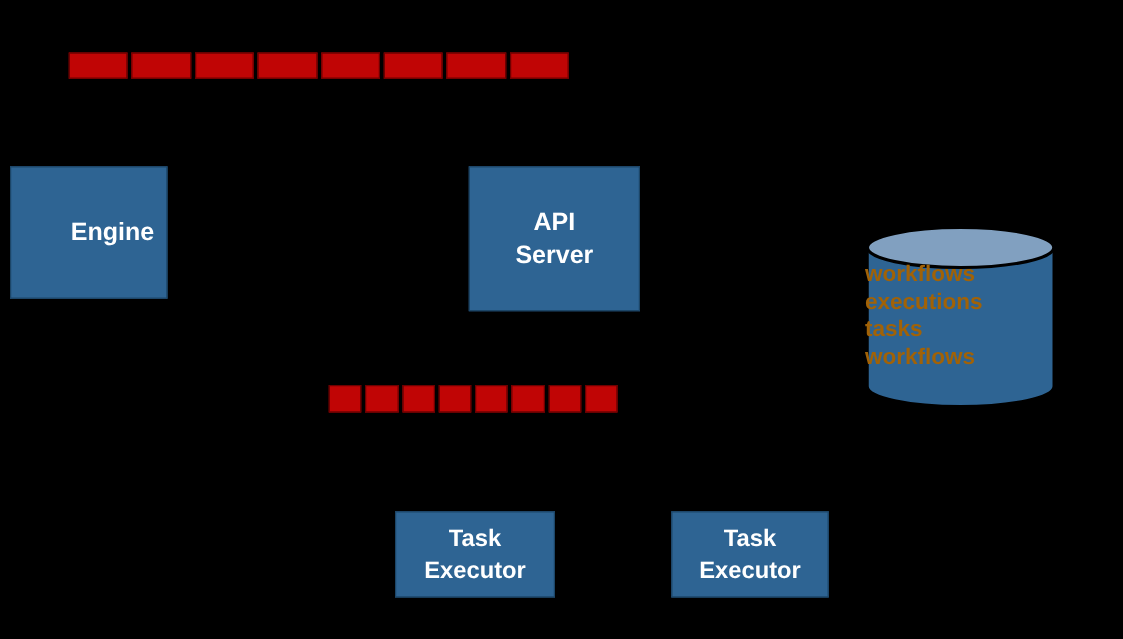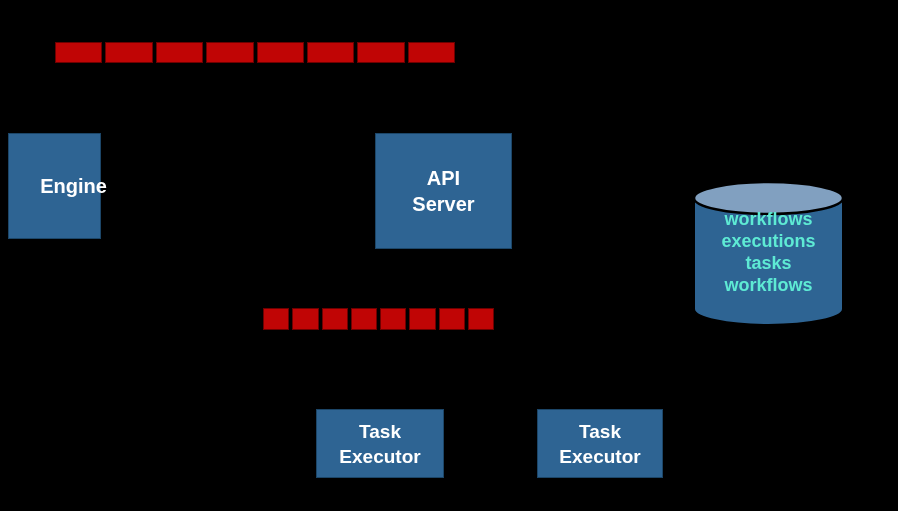--- a/index.html
+++ b/index.html
@@ -38,42 +38,41 @@
     display: flex;
     align-items: center;
     justify-content: center;
     text-align: center;
     color: #ffffff;
     font-weight: bold;
     font-size: 20px;
     line-height: 26px;
     white-space: pre-line;
   }
-  #box-engine        { left: 8px;   top: 133px; width: 93px; height: 106px; padding-left: 38px; }
+  #box-engine        { left: 8px;   top: 133px; width: 126px; height: 106px; padding-left: 38px; }
   #box-scheduler     { left: 210px; top: 133px; width: 148px; height: 106px; }
   #box-api-server    { left: 375px; top: 133px; width: 137px; height: 116px; }
   #box-task-exec-1   { left: 316px; top: 409px; width: 128px; height: 69px; font-size: 19px; line-height: 25px; }
   #box-task-exec-2   { left: 537px; top: 409px; width: 126px; height: 69px; font-size: 19px; line-height: 25px; }
 
   
   #datastore {
     position: absolute;
     left: 692px;
     top: 179px;
     width: 153px;
     height: 150px;
   }
   #datastore svg { position: absolute; left: 0; top: 0; }
   #datastore .labels {
     position: absolute;
     left: 0;
     top: 29px;
     width: 153px;
-    text-align: center;
-    color: #5eead4;
+    color: #a16207;
     font-weight: bold;
     font-size: 18px;
     line-height: 22px;
   }
   #datastore .labels span { display: block; }
 </style>
 </head>
 <body>
 
 <div id="canvas">

